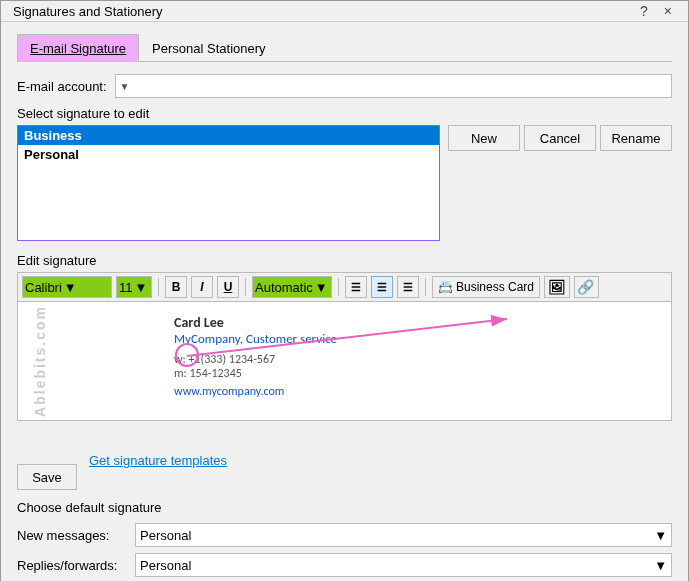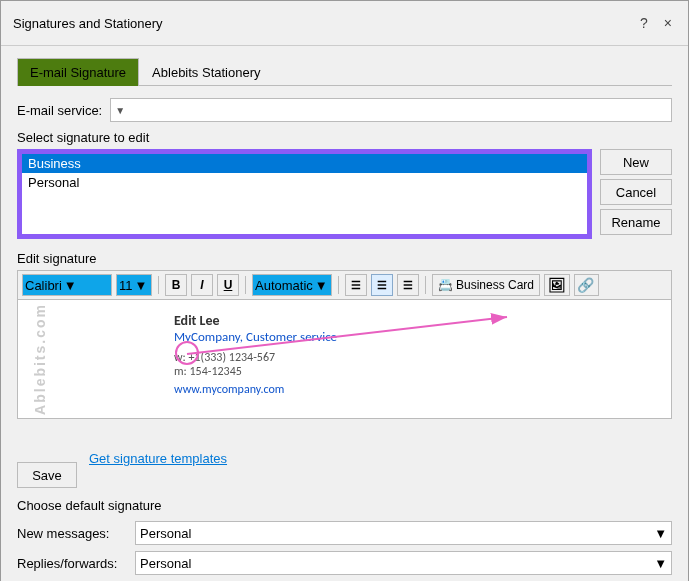--- a/index.html
+++ b/index.html
@@ -14,21 +14,21 @@
     }
     .dialog {
       width: 689px;
       background: #f0f0f0;
       border: 1px solid #999;
       box-shadow: 2px 2px 8px rgba(0,0,0,0.3);
     }
     .title-bar {
       background: #f0f0f0;
       border-bottom: 1px solid #ccc;
-      padding: 12px 12px;
+      padding: 0 12px;
       display: flex;
       align-items: center;
       justify-content: space-between;
     }
     .title-bar-title {
       font-size: 13px;
       font-weight: normal;
       color: #000;
     }
     .title-bar-controls {
@@ -55,23 +55,24 @@
     .tab {
       padding: 6px 12px;
       cursor: pointer;
       border: 1px solid transparent;
       border-bottom: none;
       font-size: 13px;
       background: transparent;
       margin-bottom: -1px;
     }
     .tab.active {
-      background: #4d7c0f;
+      background: #f0abfc;
       border-color: #bbb;
       border-bottom-color: #f0f0f0;
+      text-decoration: underline;
     }
     .form-row {
       display: flex;
       align-items: center;
       margin-bottom: 8px;
       gap: 8px;
     }
     .form-label {
       font-size: 13px;
       white-space: nowrap;
@@ -98,37 +99,38 @@
       font-size: 13px;
       margin-bottom: 4px;
     }
     .sig-list-area {
       display: flex;
       gap: 8px;
       margin-bottom: 12px;
     }
     .sig-list {
       flex: 1;
-      border: 5px solid #8b5cf6;
+      border: 1px solid #8b5cf6;
       background: white;
-      height: 90px;
+      height: 116px;
       overflow-y: auto;
+      font-weight: bold;
     }
     .sig-list-item {
       padding: 2px 6px;
       cursor: pointer;
       font-size: 13px;
     }
     .sig-list-item.selected {
       background: #0078d7;
       color: white;
     }
     .sig-list-buttons {
       display: flex;
-      flex-direction: column;
+      flex-direction: row;
       gap: 4px;
     }
     .btn {
       min-width: 72px;
       height: 26px;
       border: 1px solid #bbb;
       background: #f0f0f0;
       cursor: pointer;
       font-size: 13px;
       padding: 0 8px;
@@ -157,21 +159,21 @@
       border: 1px solid #bbb;
       border-bottom: none;
       background: #f0f0f0;
       padding: 3px 4px;
       flex-wrap: wrap;
     }
     .toolbar-select {
       height: 22px;
       border: 1px solid #bbb;
       font-size: 13px;
-      background: #0ea5e9;
+      background: #84cc16;
       cursor: pointer;
       display: flex;
       align-items: center;
       gap: 2px;
       padding: 0 2px;
     }
     .toolbar-btn {
       height: 22px;
       min-width: 22px;
       border: 1px solid #bbb;
@@ -339,26 +341,26 @@
     </div>
   </div>
 
   <div class="dialog-body">
 
     <div class="tabs">
       <button class="tab active">
         <span>E-mail Signature</span>
       </button>
       <button class="tab">
-        <span>Ablebits Stationery</span>
+        <span>Personal Stationery</span>
       </button>
     </div>
 
     <div class="form-row">
-      <label class="form-label">E-mail service:</label>
+      <label class="form-label">E-mail account:</label>
       <div class="email-account-input" style="flex:1; position:relative;">
         <span class="dropdown-arrow">▼</span>
       </div>
     </div>
 
     <div class="section-label" style="margin-bottom:4px;">Select signature to edit</div>
     <div class="sig-list-area">
       <div class="sig-list">
         <div class="sig-list-item selected">
           <span>Business</span>
@@ -420,21 +422,21 @@
 
         <button class="toolbar-btn" style="font-size:14px;">🔗</button>
       </div>
 
       <div class="sig-editor-wrapper" style="position:relative;">
         <div class="sig-editor">
           <div class="watermark">
             <span class="watermark-text">Ablebits.com</span>
           </div>
           <div class="sig-content">
-            <div class="sig-name">Edit Lee</div>
+            <div class="sig-name">Card Lee</div>
             <div class="sig-company">
               <span>MyCompany, Customer service</span>
             </div>
             <div class="sig-phone">
               <div>w: +1(333) 1234-567</div>
               <div>m: 154-12345</div>
             </div>
             <div class="sig-website">www.mycompany.com</div>
           </div>
         </div>

